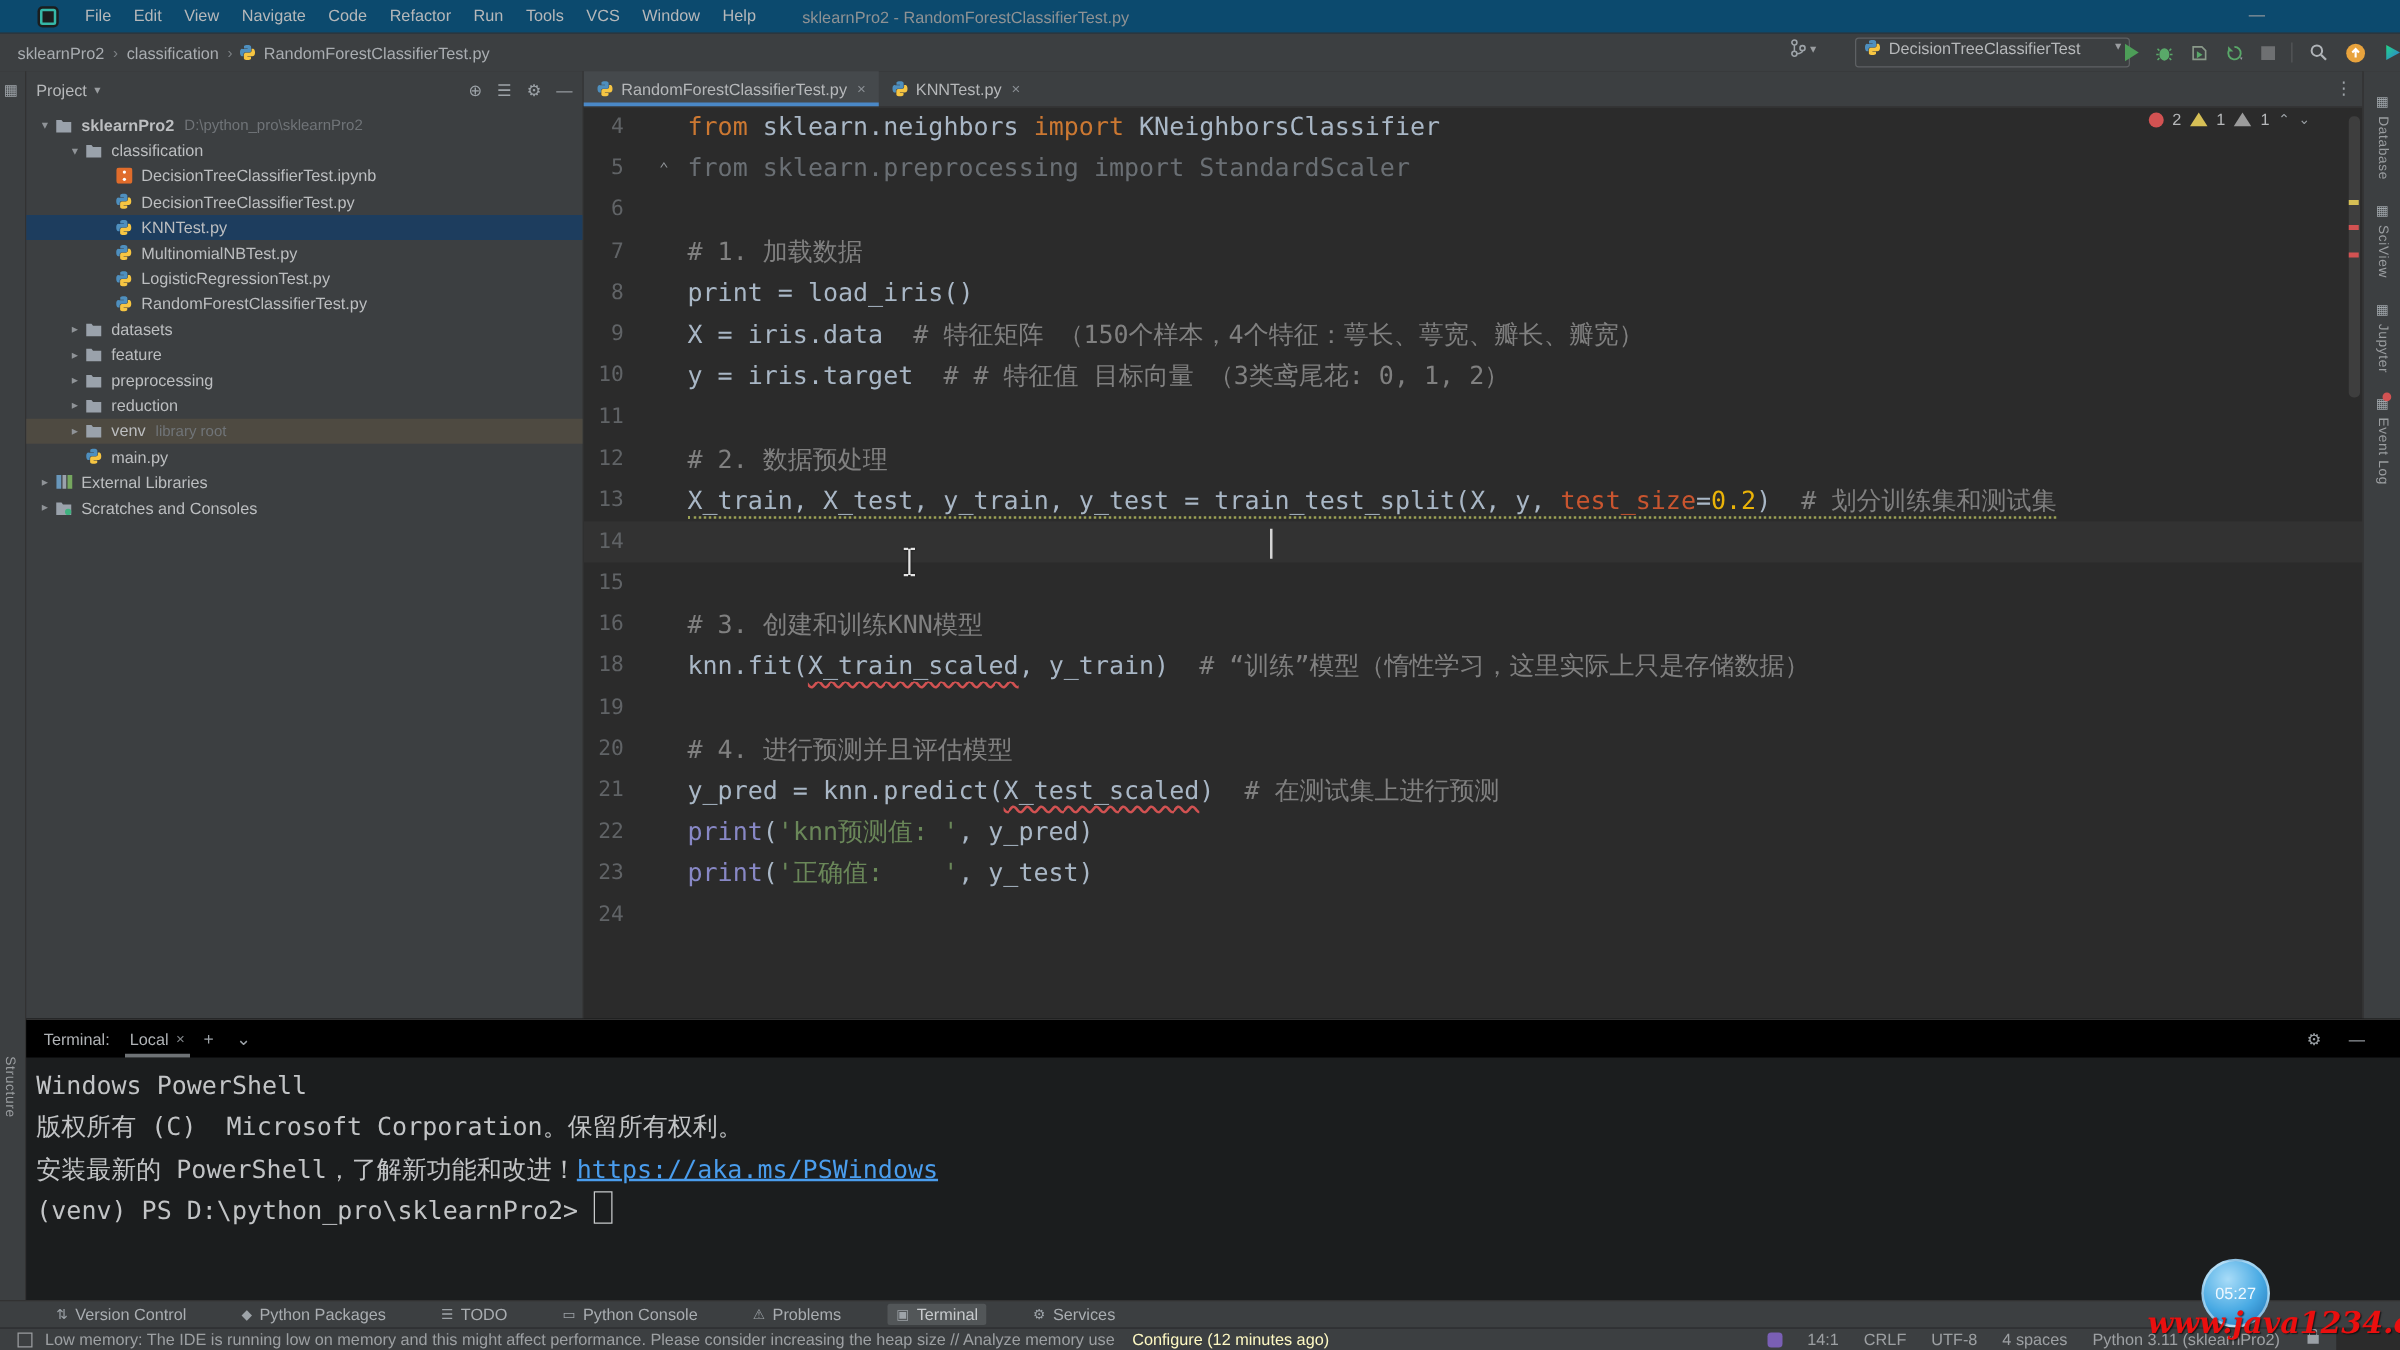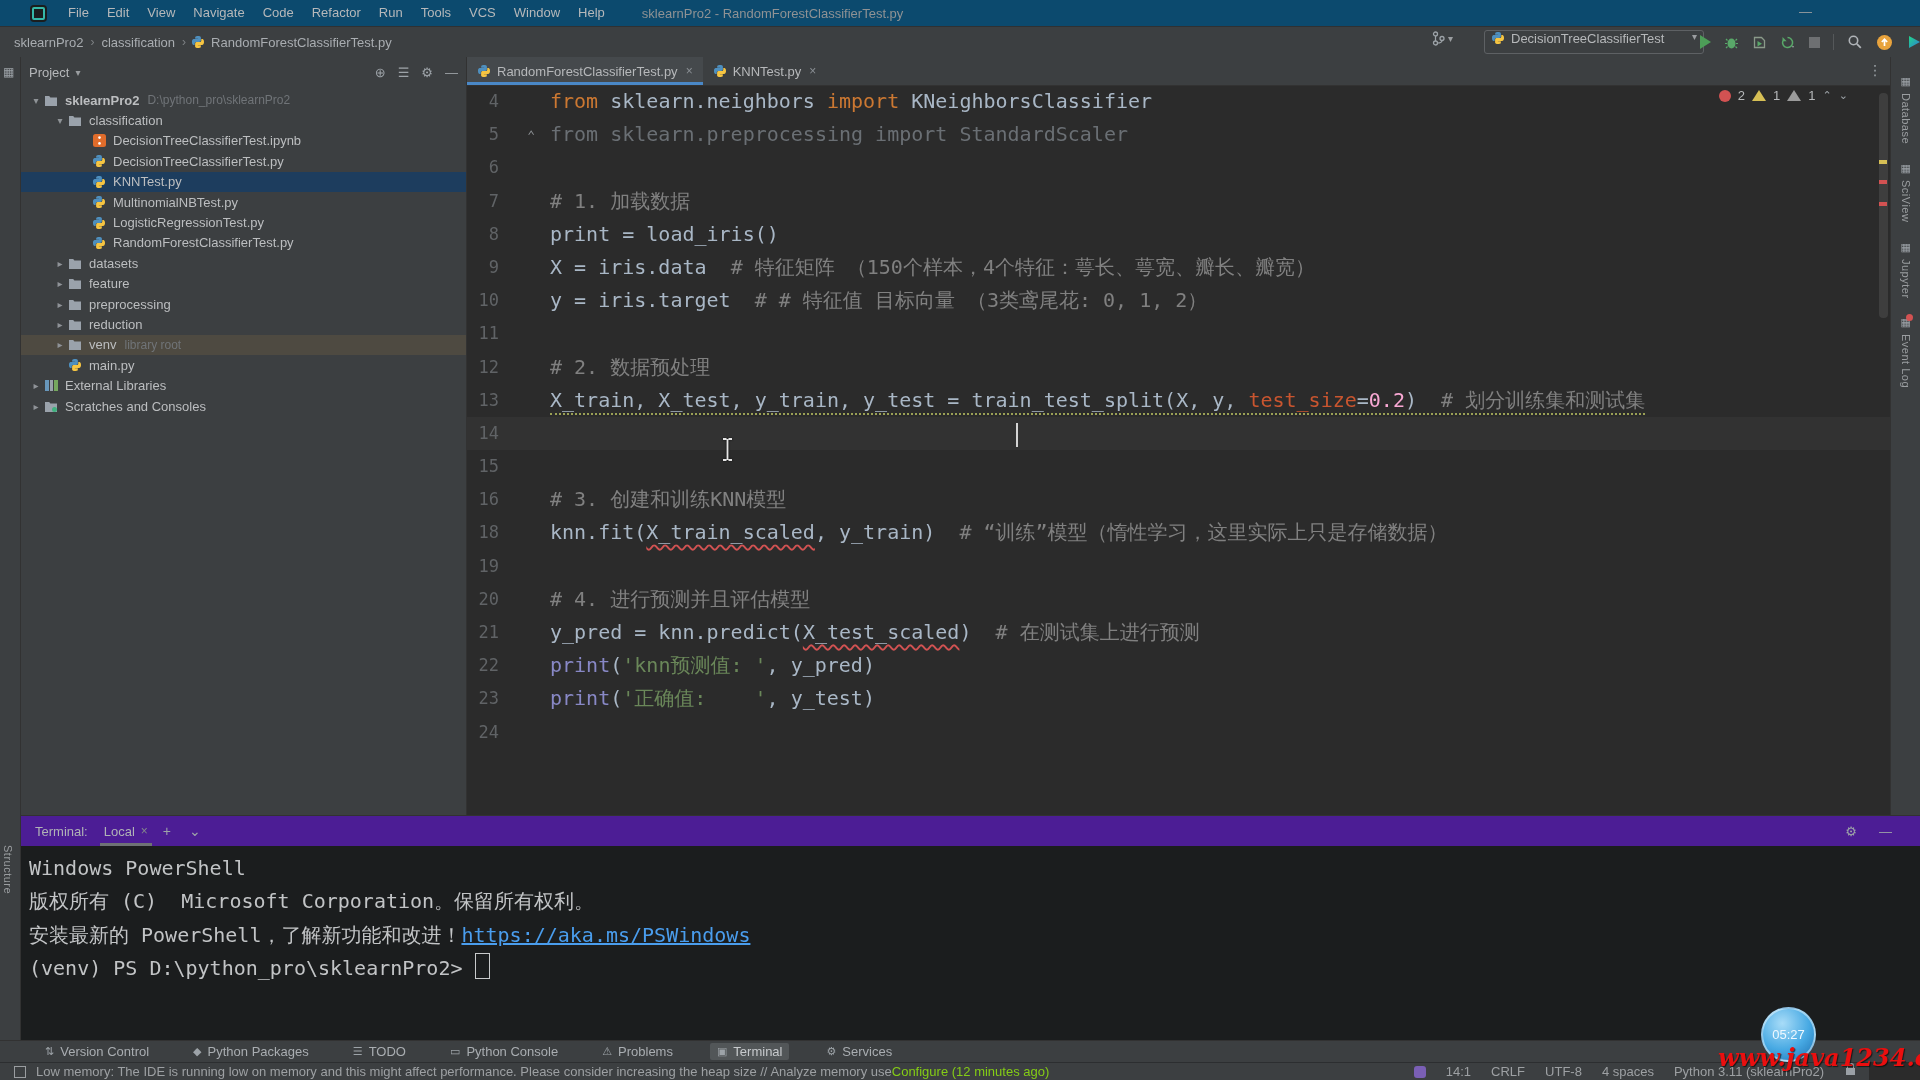--- a/index.html
+++ b/index.html
@@ -49,40 +49,40 @@
   .etab.active::after{content:"";position:absolute;left:0;right:0;bottom:0;height:3px;background:#4a88c7;}
   .etab .close-x{color:#8a8f94;font-size:12px;margin-left:2px;}
   #tab-more{position:absolute;right:8px;top:5px;color:#9da3a8;font-size:14px;}
   #editor{position:absolute;left:0;top:28px;width:1423px;height:730px;font-family:"DejaVu Sans Mono","Liberation Mono",monospace;font-size:20px;}
   .code-line{height:33.2px;line-height:33.2px;white-space:pre;display:flex;position:relative;}
   .code-line.caret-line{background:#323232;}
   .gutter{width:82px;flex:0 0 82px;text-align:right;padding-right:50px;box-sizing:border-box;color:#606366;font-size:17px;position:relative;}
   .fold-mark{position:absolute;right:14px;top:1px;color:#8f9397;font-size:13px;}
   .code-text{padding-left:1px;}
   .tok-d{color:#a9b7c6;} .tok-kw{color:#cc7832;} .tok-com{color:#808080;} .tok-gray{color:#6a6f74;}
-  .tok-str{color:#6a8759;} .tok-num{color:#f9a8d4;} .tok-bi{color:#8888c6;} .tok-param{color:#c9552f;}
+  .tok-str{color:#6a8759;} .tok-num{color:#eab308;} .tok-bi{color:#8888c6;} .tok-param{color:#c9552f;}
   .tok-err{color:#a9b7c6;text-decoration:underline wavy #d25252;text-underline-offset:5px;text-decoration-thickness:1.5px;}
   .weak-ul{border-bottom:2px dotted #9aa055;padding-bottom:1px;}
   #editor-caret{position:absolute;left:549px;top:338px;width:2px;height:24px;background:#d4d4d4;}
   #inspections{position:absolute;right:42px;top:3px;display:flex;align-items:center;gap:7px;font-size:13px;color:#b6b8ba;font-family:"Liberation Sans",sans-serif;}
   .insp-err{width:12px;height:12px;border-radius:50%;background:#d25252;}
   .insp-warn{width:0;height:0;border-left:7px solid transparent;border-right:7px solid transparent;border-bottom:11px solid #d6bf55;}
   .insp-weak{width:0;height:0;border-left:7px solid transparent;border-right:7px solid transparent;border-bottom:11px solid #9b9b9b;}
   .insp-chev{color:#9da3a8;font-size:11px;}
   #editor-vscroll{position:absolute;right:2px;top:8px;width:9px;height:225px;background:rgba(255,255,255,.09);border-radius:4px;}
   .stripe-mark{position:absolute;right:3px;width:8px;height:4px;}
   #editor-hscroll{position:absolute;left:383px;top:748px;width:312px;border-top:2px dotted #56585a;opacity:.7;}
   
   #right-stripe{left:1890px;top:57px;width:30px;height:983px;background:#3c3f41;border-left:1px solid #323232;}
   .rs-item{position:relative;margin:18px auto;writing-mode:vertical-rl;font-size:11px;color:#9b9ea1;display:flex;align-items:center;gap:5px;width:16px;letter-spacing:.5px;}
   .rs-item .rs-ico{font-size:11px;color:#9da3a8;writing-mode:horizontal-tb;}
   .rs-badge{position:absolute;top:-2px;left:8px;width:7px;height:7px;border-radius:50%;background:#d25252;}
   
   #terminal-panel{left:21px;top:815px;width:1899px;height:225px;background:#1b1d1e;}
-  #terminal-header{height:30px;background:#4c1d95;border-top:1px solid #323232;display:flex;align-items:center;font-size:13px;color:#b0b3b6;padding-left:4px;position:relative;}
+  #terminal-header{height:30px;background:#000000;border-top:1px solid #323232;display:flex;align-items:center;font-size:13px;color:#b0b3b6;padding-left:4px;position:relative;}
   #terminal-title{padding:0 10px;}
   #terminal-tab{position:relative;padding:0 6px;height:100%;display:flex;align-items:center;gap:6px;}
   #terminal-tab::after{content:"";position:absolute;left:2px;right:2px;bottom:0;height:3px;background:#6e7275;}
   #terminal-tab .close-x{color:#84888c;font-size:12px;}
   .th-btn{padding:0 9px;color:#9da3a8;font-size:14px;}
   #terminal-header .right-icons{position:absolute;right:28px;display:flex;gap:22px;color:#9da3a8;font-size:13px;}
   #terminal-body{padding:6px 0 0 8px;font-family:"DejaVu Sans Mono","Liberation Mono",monospace;font-size:20px;color:#c2c4c6;}
   .term-line{height:33.4px;line-height:33.4px;white-space:pre;}
   .term-link{color:#4a9ded;text-decoration:underline;}
   .term-cursor{display:inline-block;width:13px;height:24px;border:1.5px solid #c8cacb;vertical-align:-4px;}
@@ -513,21 +513,21 @@
     </span>
     <span class="bb-item">
       <span class="bb-ico">⚙</span>
       <span>Services</span>
     </span>
   </div>
 
 <div id="statusbar" class="abs">
   <span id="status-left-ico"></span>
   <span>Low memory: The IDE is running low on memory and this might affect performance. Please consider increasing the heap size // Analyze memory use</span>
-  <span style="color:#84cc16">Configure (12 minutes ago)</span>
+  <span style="margin-left:14px;color:#fef9c3">Configure (12 minutes ago)</span>
   <span id="status-right">
     <span id="mem-ico"></span>
     <span>14:1</span>
     <span>CRLF</span>
     <span>UTF-8</span>
     <span>4 spaces</span>
     <span>Python 3.11 (sklearnPro2)</span>
     <span id="lock-ico"></span>
   </span>
 </div>

